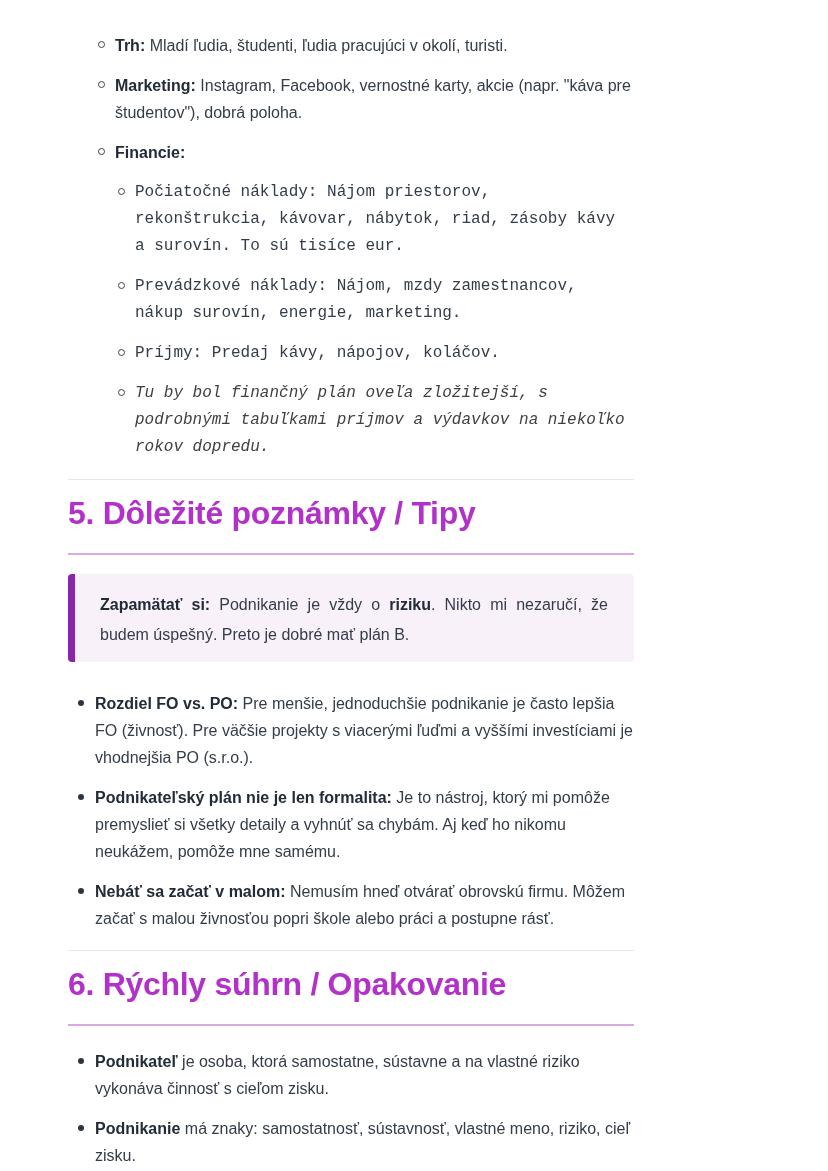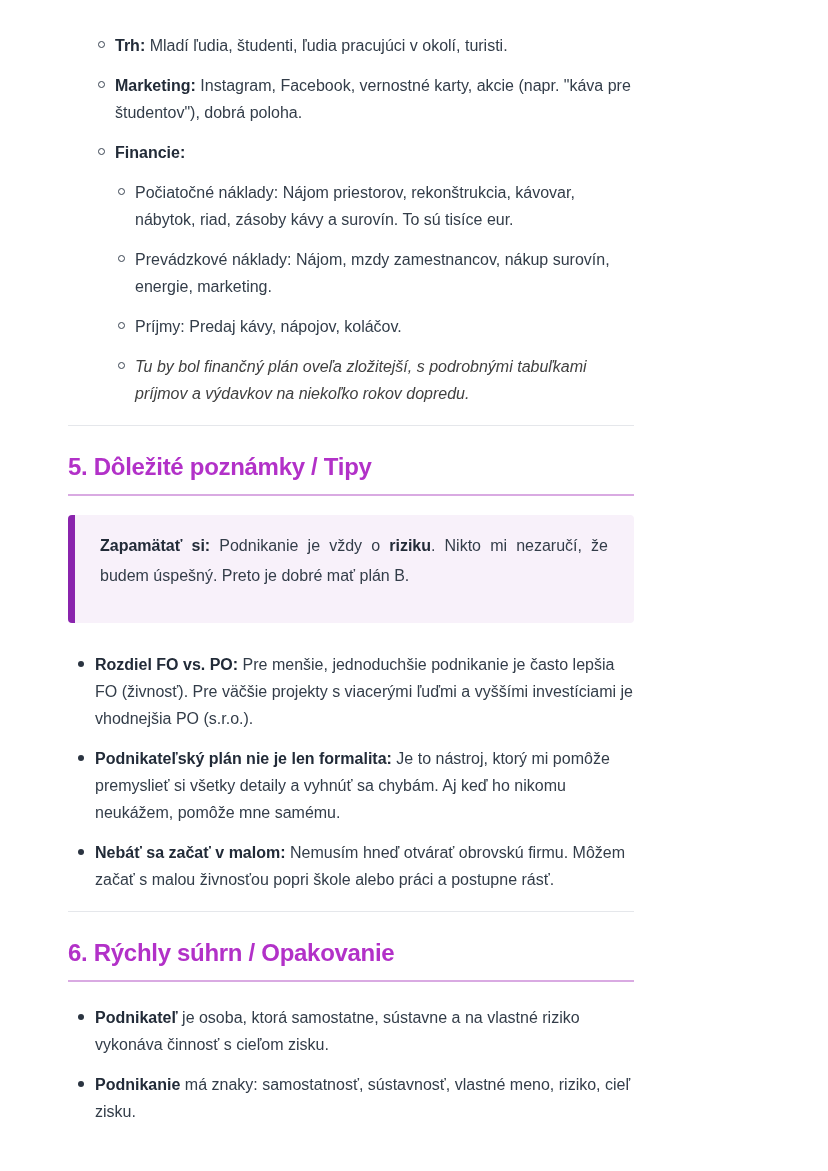--- a/index.html
+++ b/index.html
@@ -10,48 +10,48 @@
   }
   .content { position:absolute; left:68px; top:32px; width:566px; }
 
   ul { list-style:none; margin:0; padding:0; }
   li { position:relative; line-height:27px; }
 
   
   .lvl2 > li { padding-left:47px; margin-bottom:13px; }
   .lvl2 > li > .marker-circle { left:30px; }
   .lvl3 { margin-top:13px; }
-  .lvl3 > li { padding-left:20px; margin-bottom:13px; }
+  .lvl3 > li { padding-left:20px; margin-bottom:13px;font-family:Liberation Mono, monospace; }
   .lvl3 > li > .marker-circle { left:3px; }
   .lvl3 > li:last-child { margin-bottom:0; }
 
   .marker-circle {
     position:absolute; top:9px; width:5px; height:5px;
     border:1.5px solid #3a4452; border-radius:50%; background:transparent;
   }
   .marker-disc {
     position:absolute; left:10px; top:10px; width:6px; height:6px;
     border-radius:50%; background:#2b3441;
   }
 
   .b { font-weight:700; color:#222b38; }
   .italic-note { font-style:italic; color:#404040; }
 
   .divider { border:none; border-top:1px solid #e5e7eb; margin:18px 0 0 0; }
 
   .section-title {
-    margin:27px 0 0 0; padding-bottom:13px;
-    font-size:24px; font-weight:700; letter-spacing:-0.3px;
+    margin:15px 0 0 0; padding-bottom:21px;
+    font-size:32px; font-weight:700; letter-spacing:-0.3px;
     color:#b231c8; border-bottom:2px solid #d9aae2;
   }
 
   .callout {
     margin-top:19px; background:#f8f1fa;
     border-left:7px solid #8a24ad; border-radius:4px;
-    padding:16px 26px 32px 25px;
+    padding:16px 26px 12px 25px;
     line-height:30px; text-align:justify;
   }
 
   .bullets { margin-top:28px; }
   .bullets > li { padding-left:27px; margin-bottom:13px; }
 
   .edge-strip {
     position:absolute; left:748px; top:36px; width:40px; height:1096px;
     background:#fcf2fc; border-left:5px solid #c9a3da; z-index:0;
   }

